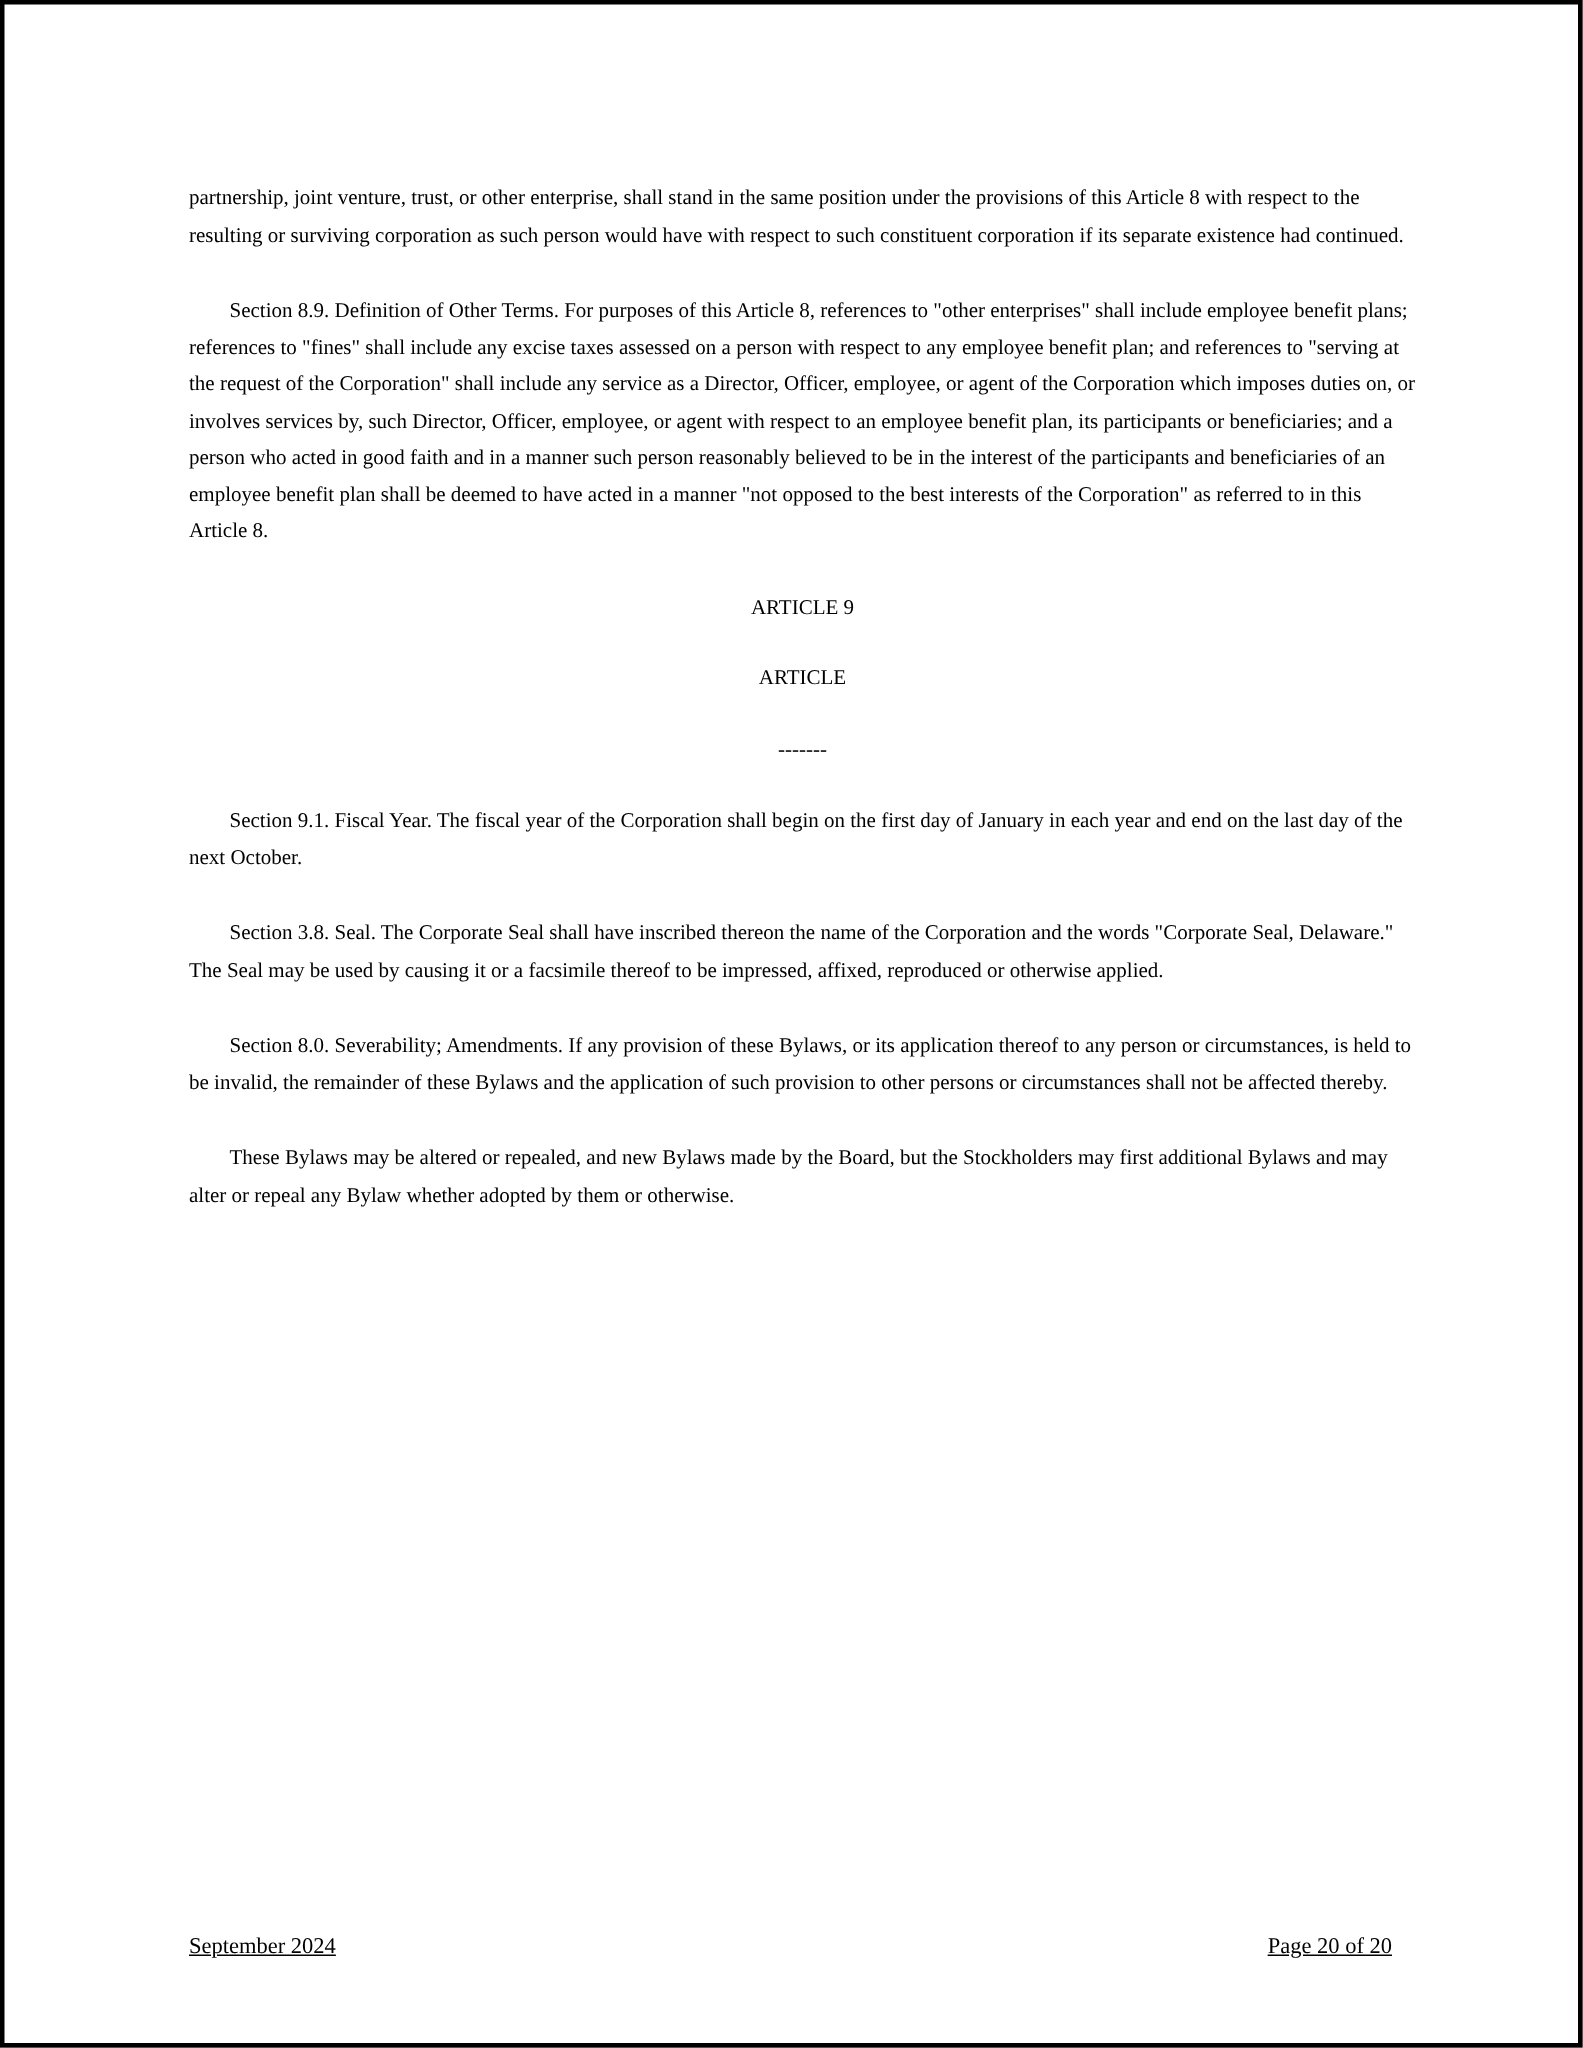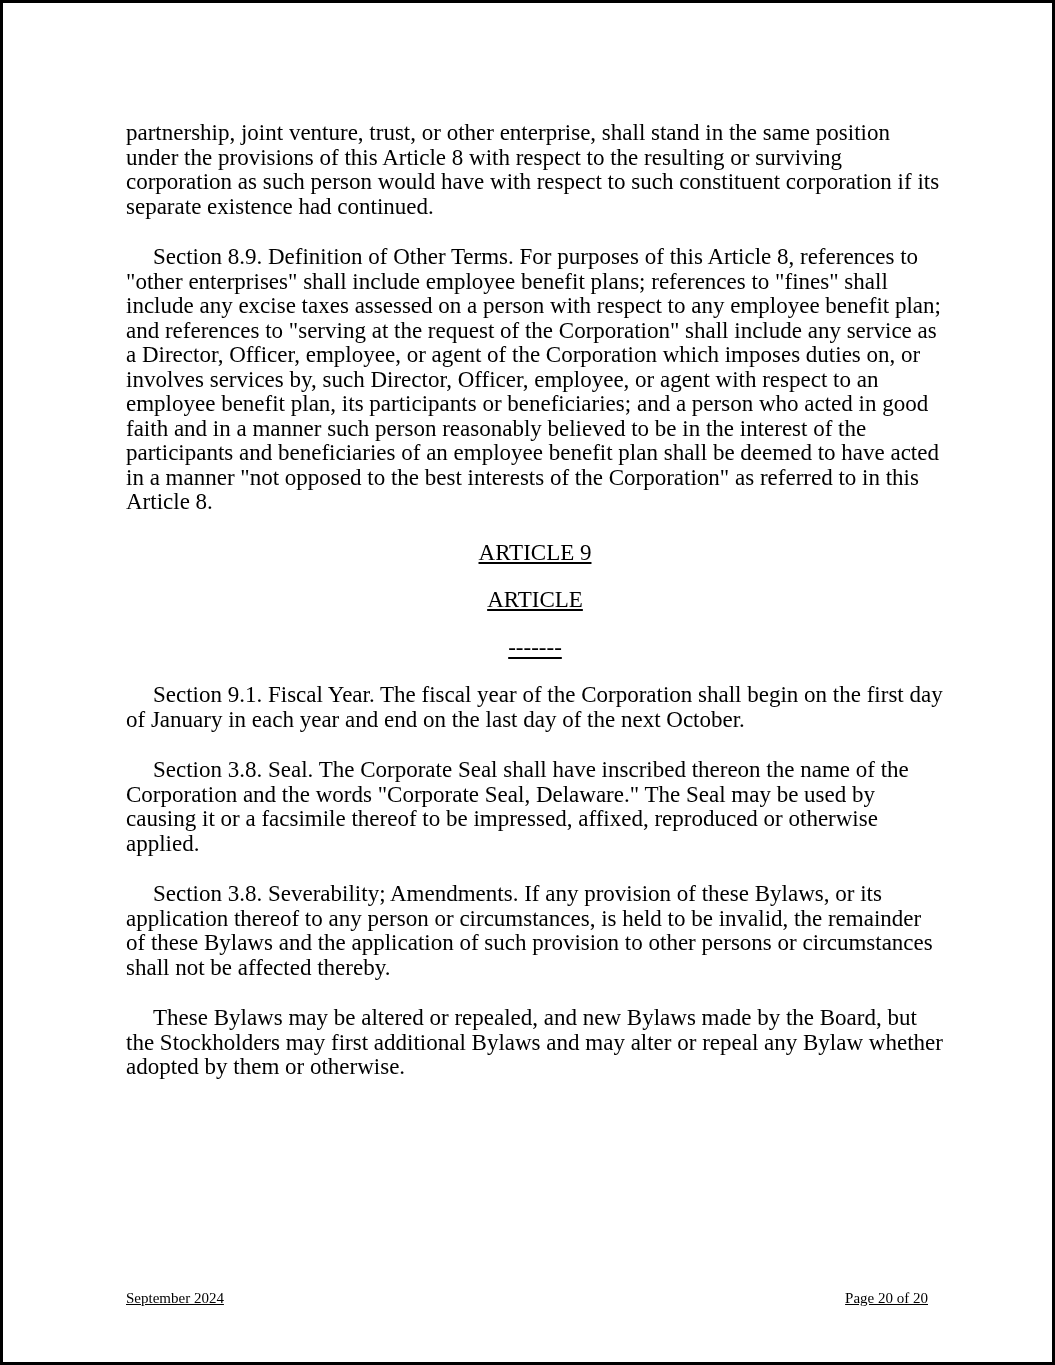--- a/index.html
+++ b/index.html
@@ -16,35 +16,34 @@
     border: 3px solid #000000;
     font-family: "Liberation Serif", "DejaVu Serif", serif;
     color: #000000;
     overflow: hidden;
   }
   .content {
     position: absolute;
     top: 118px;
     left: 123px;
     right: 108px;
-    font-size: 23px;
+    font-size: 14px;
     line-height: 24.5px;
   }
   p {
     margin: 0 0 26px 0;
     text-align: left;
   }
   p.indent {
     text-indent: 27px;
   }
   p.center {
     text-align: center;
     text-indent: 0;
     margin: 0 0 23px 0;
-    text-decoration: underline;
   }
   p.center.gap-top {
     margin-top: 18px;
   }
   .footer {
     position: absolute;
     left: 123px;
     right: 124px;
     bottom: 55px;
     display: flex;
@@ -67,21 +66,21 @@
     <p class="center gap-top">ARTICLE 9</p>
 
     <p class="center">ARTICLE</p>
 
     <p class="center">-------</p>
 
     <p class="indent">Section 9.1. Fiscal Year. The fiscal year of the Corporation shall begin on the first day of January in each year and end on the last day of the next October.</p>
 
     <p class="indent">Section 3.8. Seal. The Corporate Seal shall have inscribed thereon the name of the Corporation and the words "Corporate Seal, Delaware." The Seal may be used by causing it or a facsimile thereof to be impressed, affixed, reproduced or otherwise applied.</p>
 
-    <p class="indent">Section 3.8. Severability; Amendments. If any provision of these Bylaws, or its application thereof to any person or circumstances, is held to be invalid, the remainder of these Bylaws and the application of such provision to other persons or circumstances shall not be affected thereby.</p>
+    <p class="indent">Section 8.0. Severability; Amendments. If any provision of these Bylaws, or its application thereof to any person or circumstances, is held to be invalid, the remainder of these Bylaws and the application of such provision to other persons or circumstances shall not be affected thereby.</p>
 
     <p class="indent">These Bylaws may be altered or repealed, and new Bylaws made by the Board, but the Stockholders may first additional Bylaws and may alter or repeal any Bylaw whether adopted by them or otherwise.</p>
 
   </div>
 
   <div class="footer">
     <span>September 2024</span>
     <span>Page 20 of 20</span>
   </div>
 </div>

